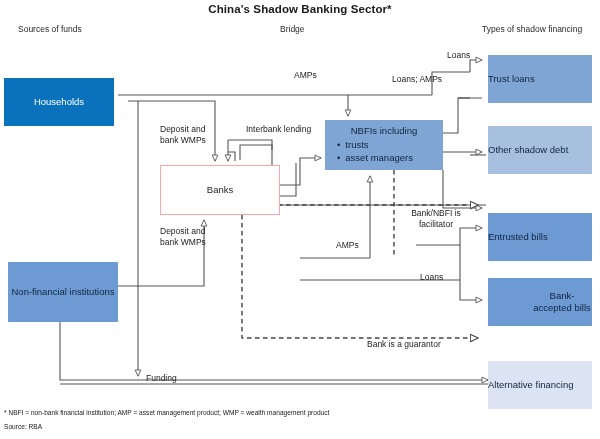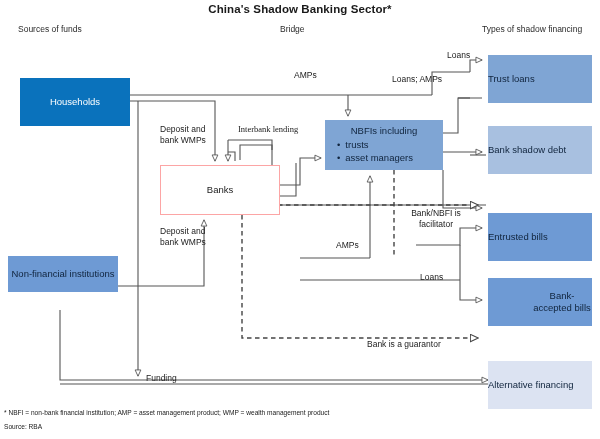--- a/index.html
+++ b/index.html
@@ -51,25 +51,25 @@
     box-sizing: border-box;
     display: flex;
     align-items: center;
     justify-content: center;
     text-align: center;
     font-size: 9.5px;
     line-height: 12px;
     color: #1b1b1b;
   }
   .node.households {
-    left: 20px; top: 78px; width: 110px; height: 48px;
+    left: 4px; top: 78px; width: 110px; height: 48px;
     background: #0a72bc; color: #ffffff;
   }
   .node.nonfin {
-    left: 8px; top: 256px; width: 110px; height: 36px;
+    left: 8px; top: 262px; width: 110px; height: 60px;
     background: #6e9ad4; color: #10243d;
   }
   .node.banks {
     left: 160px; top: 165px; width: 120px; height: 50px;
     background: #ffffff; border: 1px solid #fca5a5; color: #1b1b1b;
   }
   .node.nbfis {
     left: 325px; top: 120px; width: 118px; height: 50px;
     background: #7fa5d4; color: #10243d;
     display: block;
@@ -226,37 +226,37 @@
     <ul class="nbfi-list">
       <li>trusts</li>
       <li>asset managers</li>
     </ul>
   </div>
 
   <div class="out trust">
     <span>Trust loans</span>
   </div>
   <div class="out othershad">
-    <span>Bank shadow debt</span>
+    <span>Other shadow debt</span>
   </div>
   <div class="out entrusted">
     <span>Entrusted bills</span>
   </div>
   <div class="out bankbills">
     <span>Bank-accepted bills</span>
   </div>
   <div class="out altfin">
     <span>Alternative financing</span>
   </div>
 
   <div class="wlabel" style="left:294px; top:70px;">AMPs</div>
   <div class="wlabel" style="left:392px; top:74px;">Loans; AMPs</div>
   <div class="wlabel" style="left:447px; top:50px;">Loans</div>
   <div class="wlabel" style="left:160px; top:124px; width:58px; white-space:normal;">Deposit and bank WMPs</div>
-  <div class="wlabel" style="left:238px; top:124px;font-family:Liberation Serif, serif;">Interbank lending</div>
+  <div class="wlabel" style="left:246px; top:124px;">Interbank lending</div>
   <div class="wlabel" style="left:160px; top:226px; width:58px; white-space:normal;">Deposit and bank WMPs</div>
   <div class="wlabel" style="left:336px; top:240px;">AMPs</div>
   <div class="wlabel ctr" style="left:398px; top:208px; width:76px; white-space:normal;text-align:center;">Bank/NBFI is facilitator</div>
   <div class="wlabel" style="left:420px; top:272px;">Loans</div>
   <div class="wlabel" style="left:367px; top:339px;">Bank is a guarantor</div>
   <div class="wlabel" style="left:146px; top:373px;">Funding</div>
 
   <div class="footnote f1">*  NBFI = non-bank financial institution; AMP = asset management product; WMP = wealth management product</div>
   <div class="footnote f2">Source: RBA</div>
 

